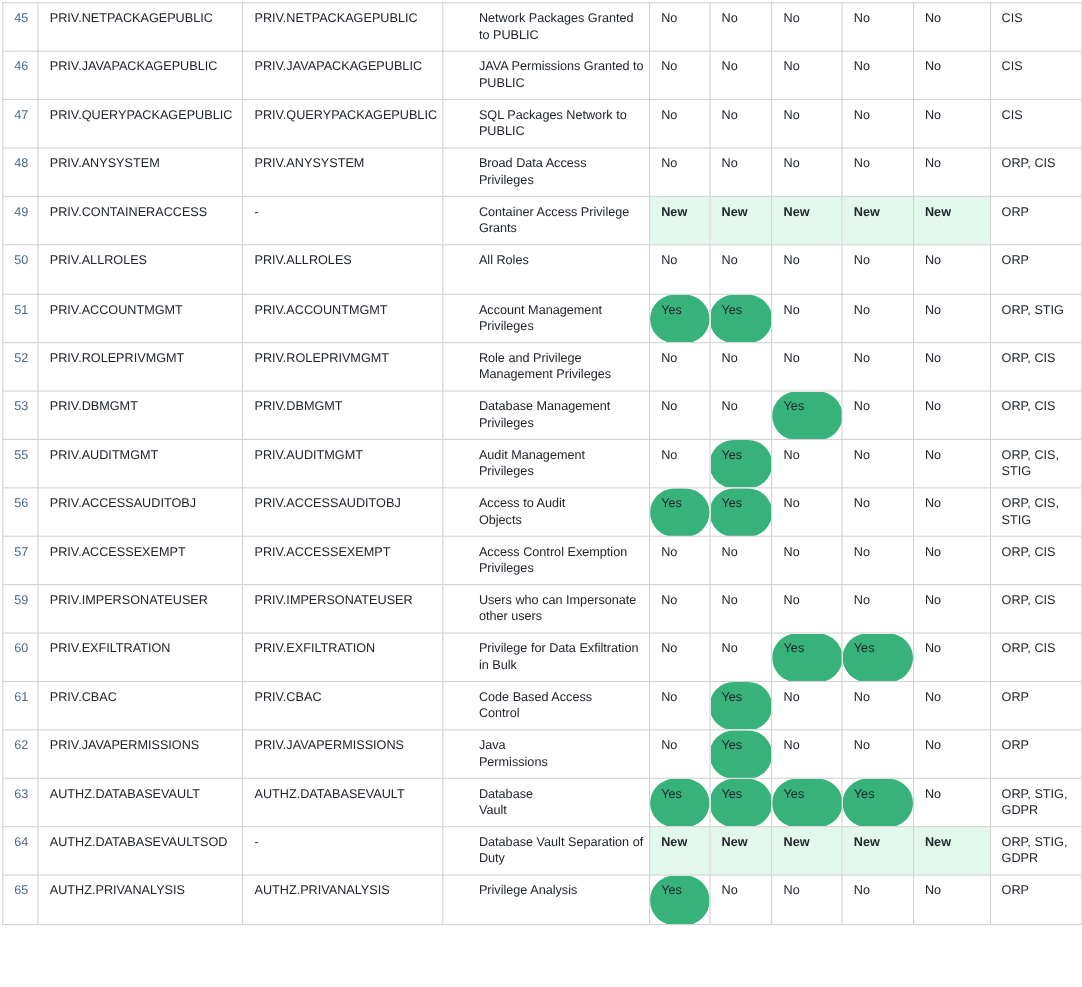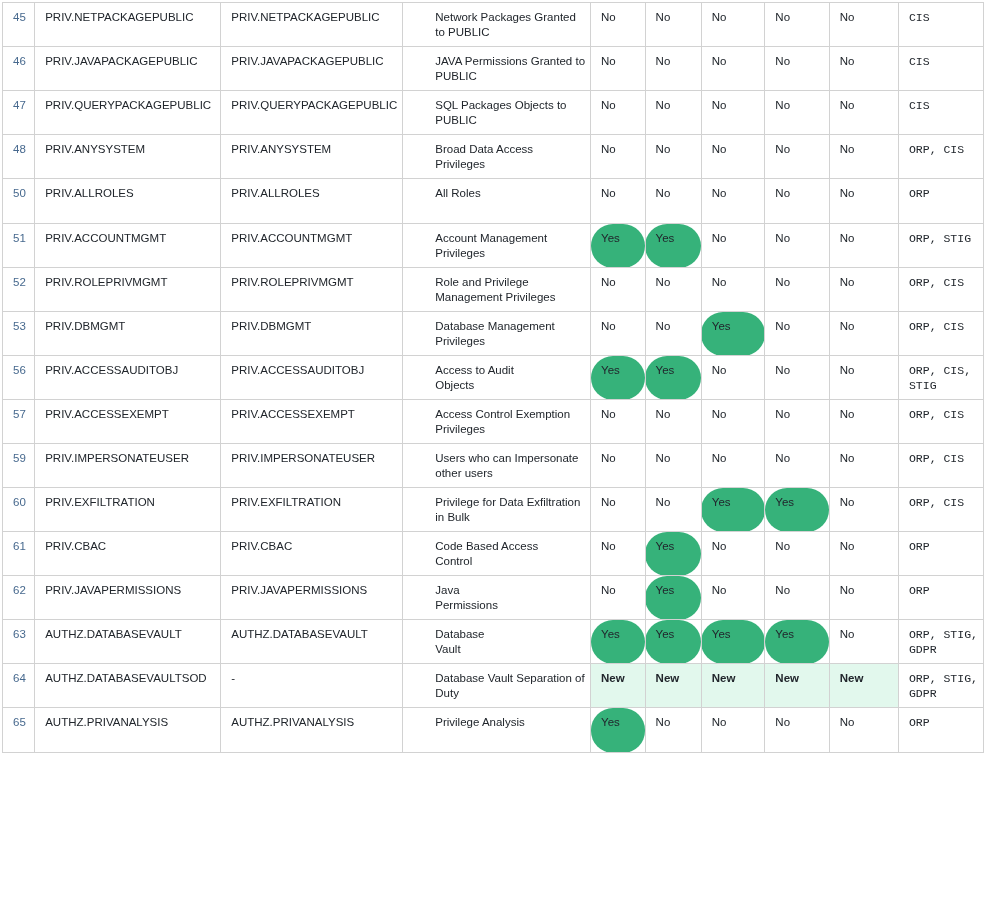--- a/index.html
+++ b/index.html
@@ -28,21 +28,21 @@
     overflow:hidden;
   }
   tr{height:44px;}
   tr.short{height:45px;}
   td.num{color:var(--row-number);white-space:nowrap;}
   td.name{white-space:nowrap;}
   td.desc{white-space:pre;padding-left:32px;}
   td.val{white-space:nowrap;}
   td.val.yes{background:var(--yes-bg);border-radius:22px;}
   td.val.new{background:var(--new-bg);font-weight:700;}
-  td.tags{white-space:pre;font-family:Liberation Mono, monospace;}
+  td.tags{white-space:pre;}
 </style>
 </head>
 <body>
 
 <table>
   <colgroup>
     <col style="width:33px">
     <col style="width:187px">
     <col style="width:182px">
     <col style="width:166px">
@@ -77,41 +77,54 @@
         <td class="val">No</td>
         <td class="val">No</td>
         <td class="val">No</td>
         <td class="val">No</td>
         <td class="tags">CIS</td>
       </tr>
       <tr>
         <td class="num">47</td>
         <td class="name">PRIV.QUERYPACKAGEPUBLIC</td>
         <td class="name">PRIV.QUERYPACKAGEPUBLIC</td>
-        <td class="desc">SQL Packages Objects to
+        <td class="desc">SQL Packages Network to
 PUBLIC</td>
         <td class="val">No</td>
         <td class="val">No</td>
         <td class="val">No</td>
         <td class="val">No</td>
         <td class="val">No</td>
         <td class="tags">CIS</td>
       </tr>
       <tr>
         <td class="num">48</td>
         <td class="name">PRIV.ANYSYSTEM</td>
         <td class="name">PRIV.ANYSYSTEM</td>
         <td class="desc">Broad Data Access
 Privileges</td>
         <td class="val">No</td>
         <td class="val">No</td>
         <td class="val">No</td>
         <td class="val">No</td>
         <td class="val">No</td>
         <td class="tags">ORP, CIS</td>
+      </tr>
+      <tr>
+        <td class="num">49</td>
+        <td class="name">PRIV.CONTAINERACCESS</td>
+        <td class="name">-</td>
+        <td class="desc">Container Access Privilege
+Grants</td>
+        <td class="val new">New</td>
+        <td class="val new">New</td>
+        <td class="val new">New</td>
+        <td class="val new">New</td>
+        <td class="val new">New</td>
+        <td class="tags">ORP</td>
       </tr>
       <tr class="short">
         <td class="num">50</td>
         <td class="name">PRIV.ALLROLES</td>
         <td class="name">PRIV.ALLROLES</td>
         <td class="desc">All Roles</td>
         <td class="val">No</td>
         <td class="val">No</td>
         <td class="val">No</td>
         <td class="val">No</td>
@@ -151,20 +164,34 @@
         <td class="desc">Database Management
 Privileges</td>
         <td class="val">No</td>
         <td class="val">No</td>
         <td class="val yes">Yes</td>
         <td class="val">No</td>
         <td class="val">No</td>
         <td class="tags">ORP, CIS</td>
       </tr>
       <tr>
+        <td class="num">55</td>
+        <td class="name">PRIV.AUDITMGMT</td>
+        <td class="name">PRIV.AUDITMGMT</td>
+        <td class="desc">Audit Management
+Privileges</td>
+        <td class="val">No</td>
+        <td class="val yes">Yes</td>
+        <td class="val">No</td>
+        <td class="val">No</td>
+        <td class="val">No</td>
+        <td class="tags">ORP, CIS,
+STIG</td>
+      </tr>
+      <tr>
         <td class="num">56</td>
         <td class="name">PRIV.ACCESSAUDITOBJ</td>
         <td class="name">PRIV.ACCESSAUDITOBJ</td>
         <td class="desc">Access to Audit
 Objects</td>
         <td class="val yes">Yes</td>
         <td class="val yes">Yes</td>
         <td class="val">No</td>
         <td class="val">No</td>
         <td class="val">No</td>

